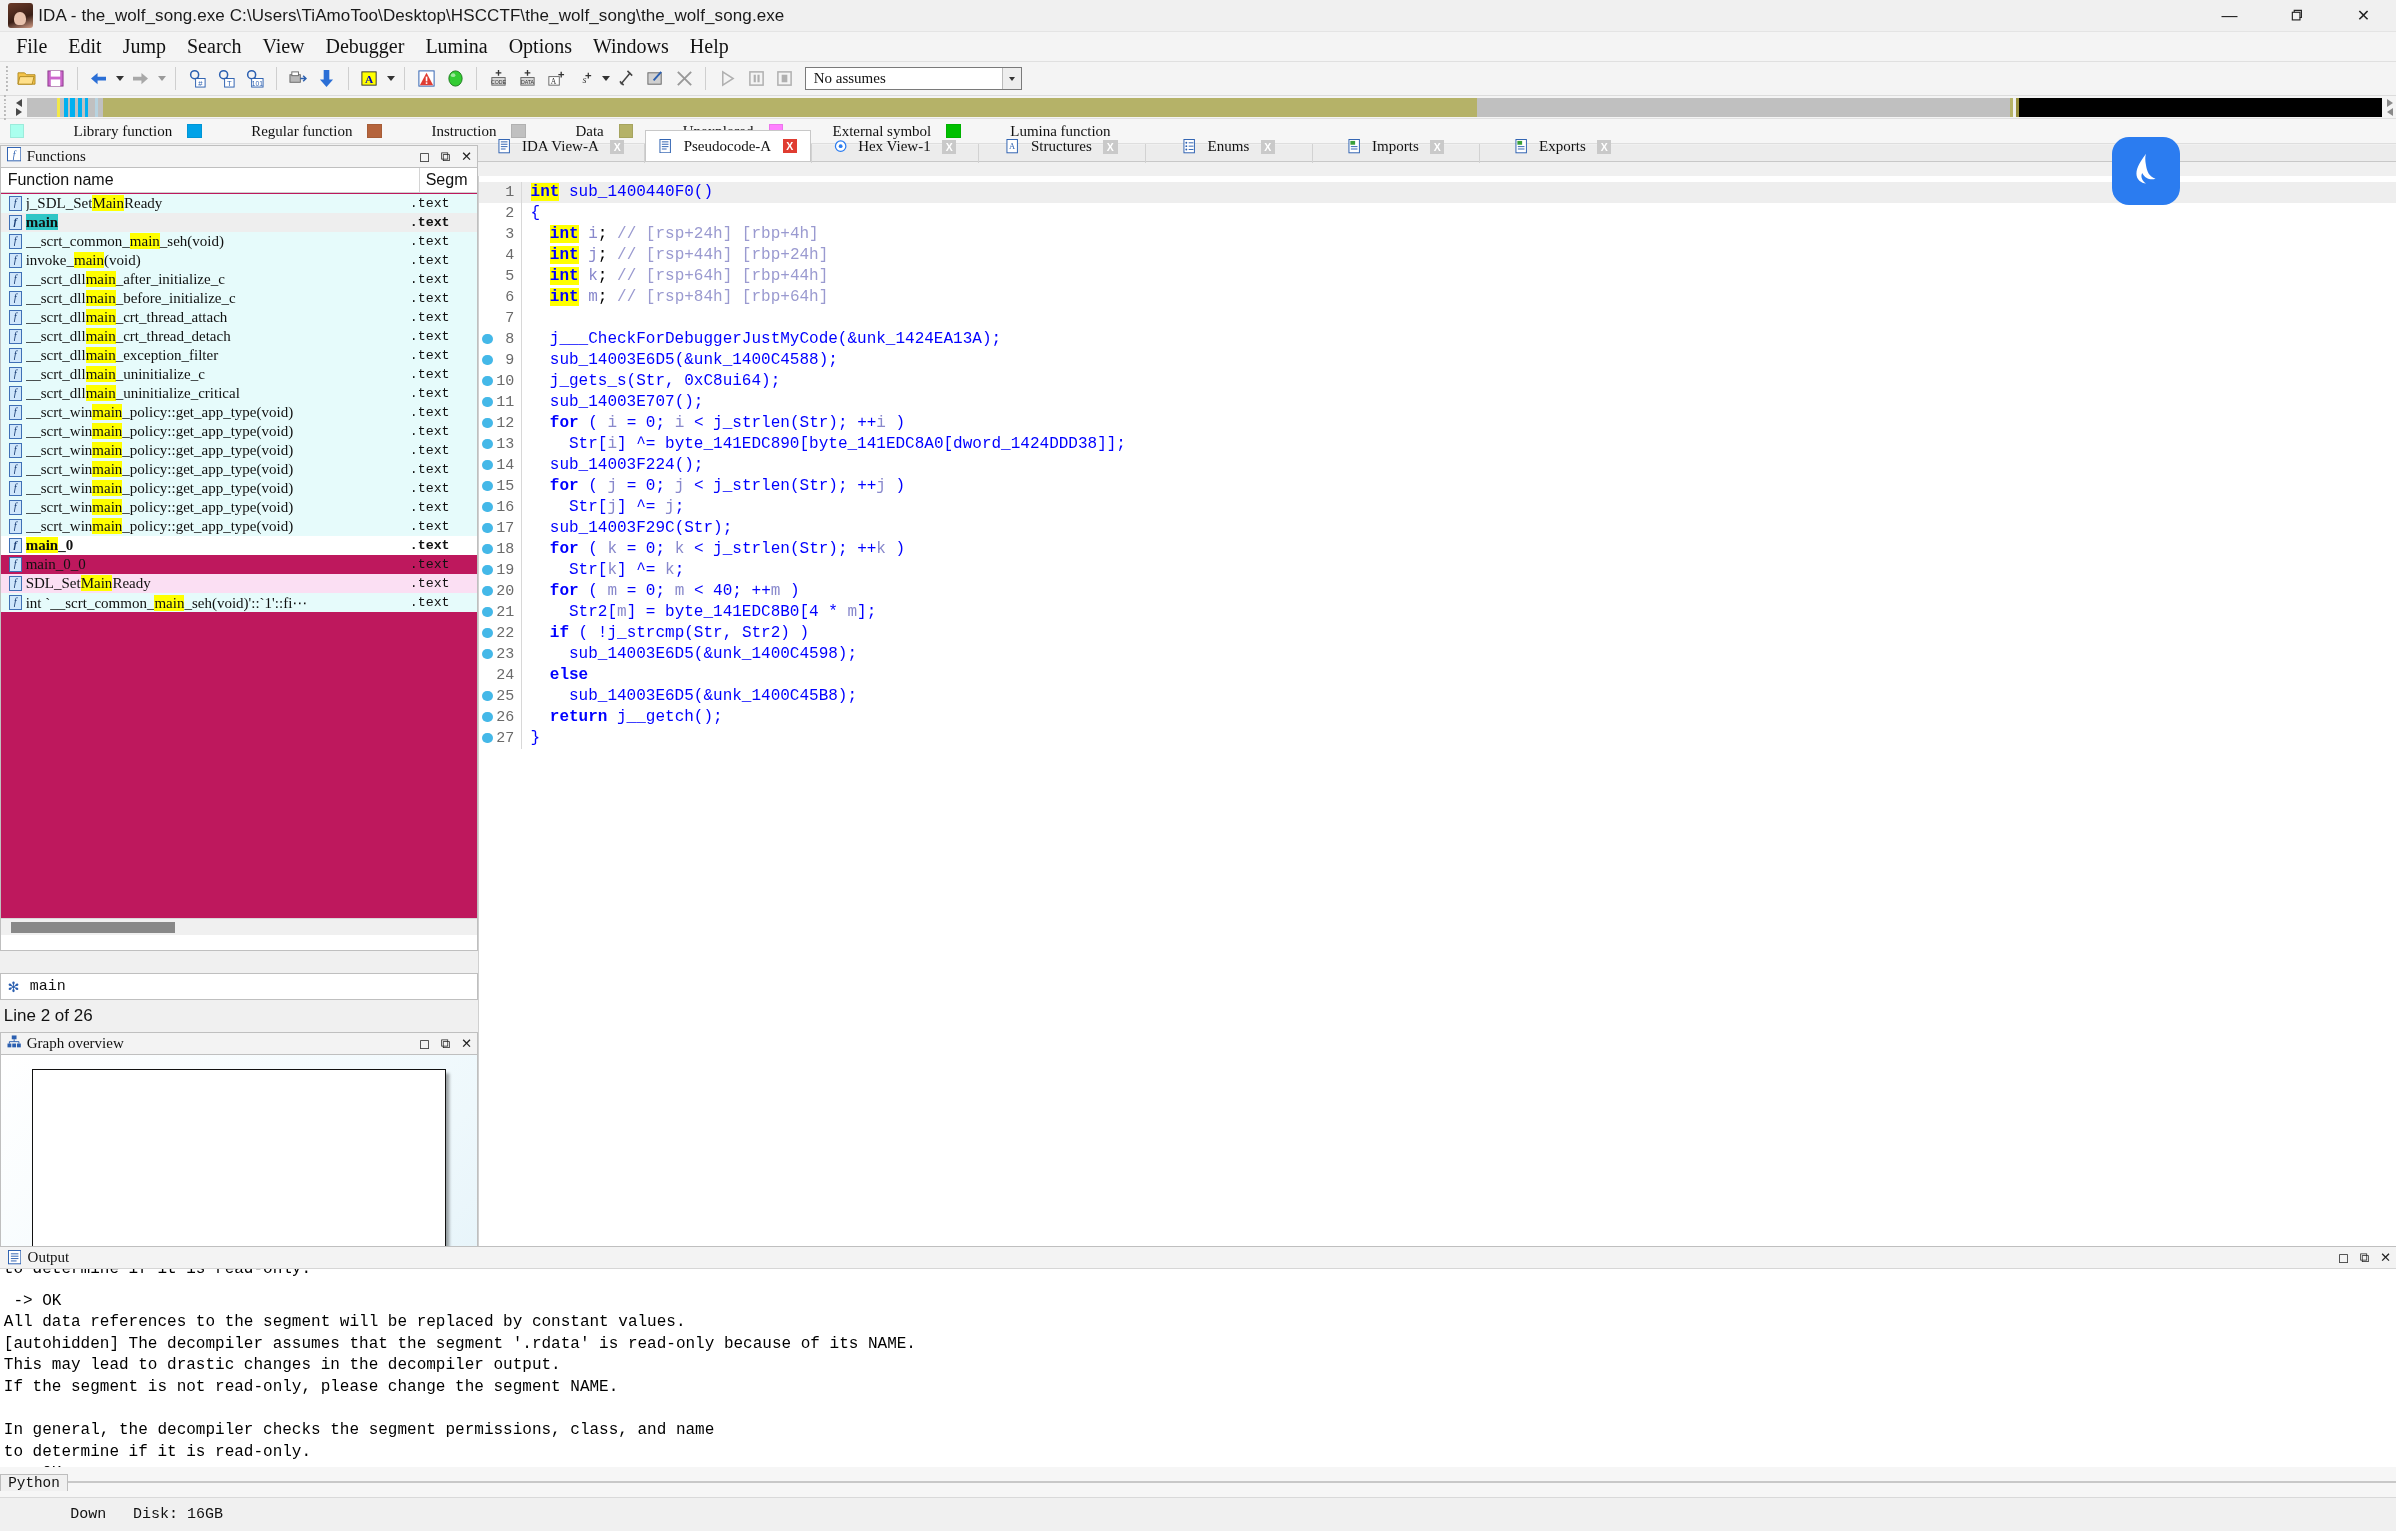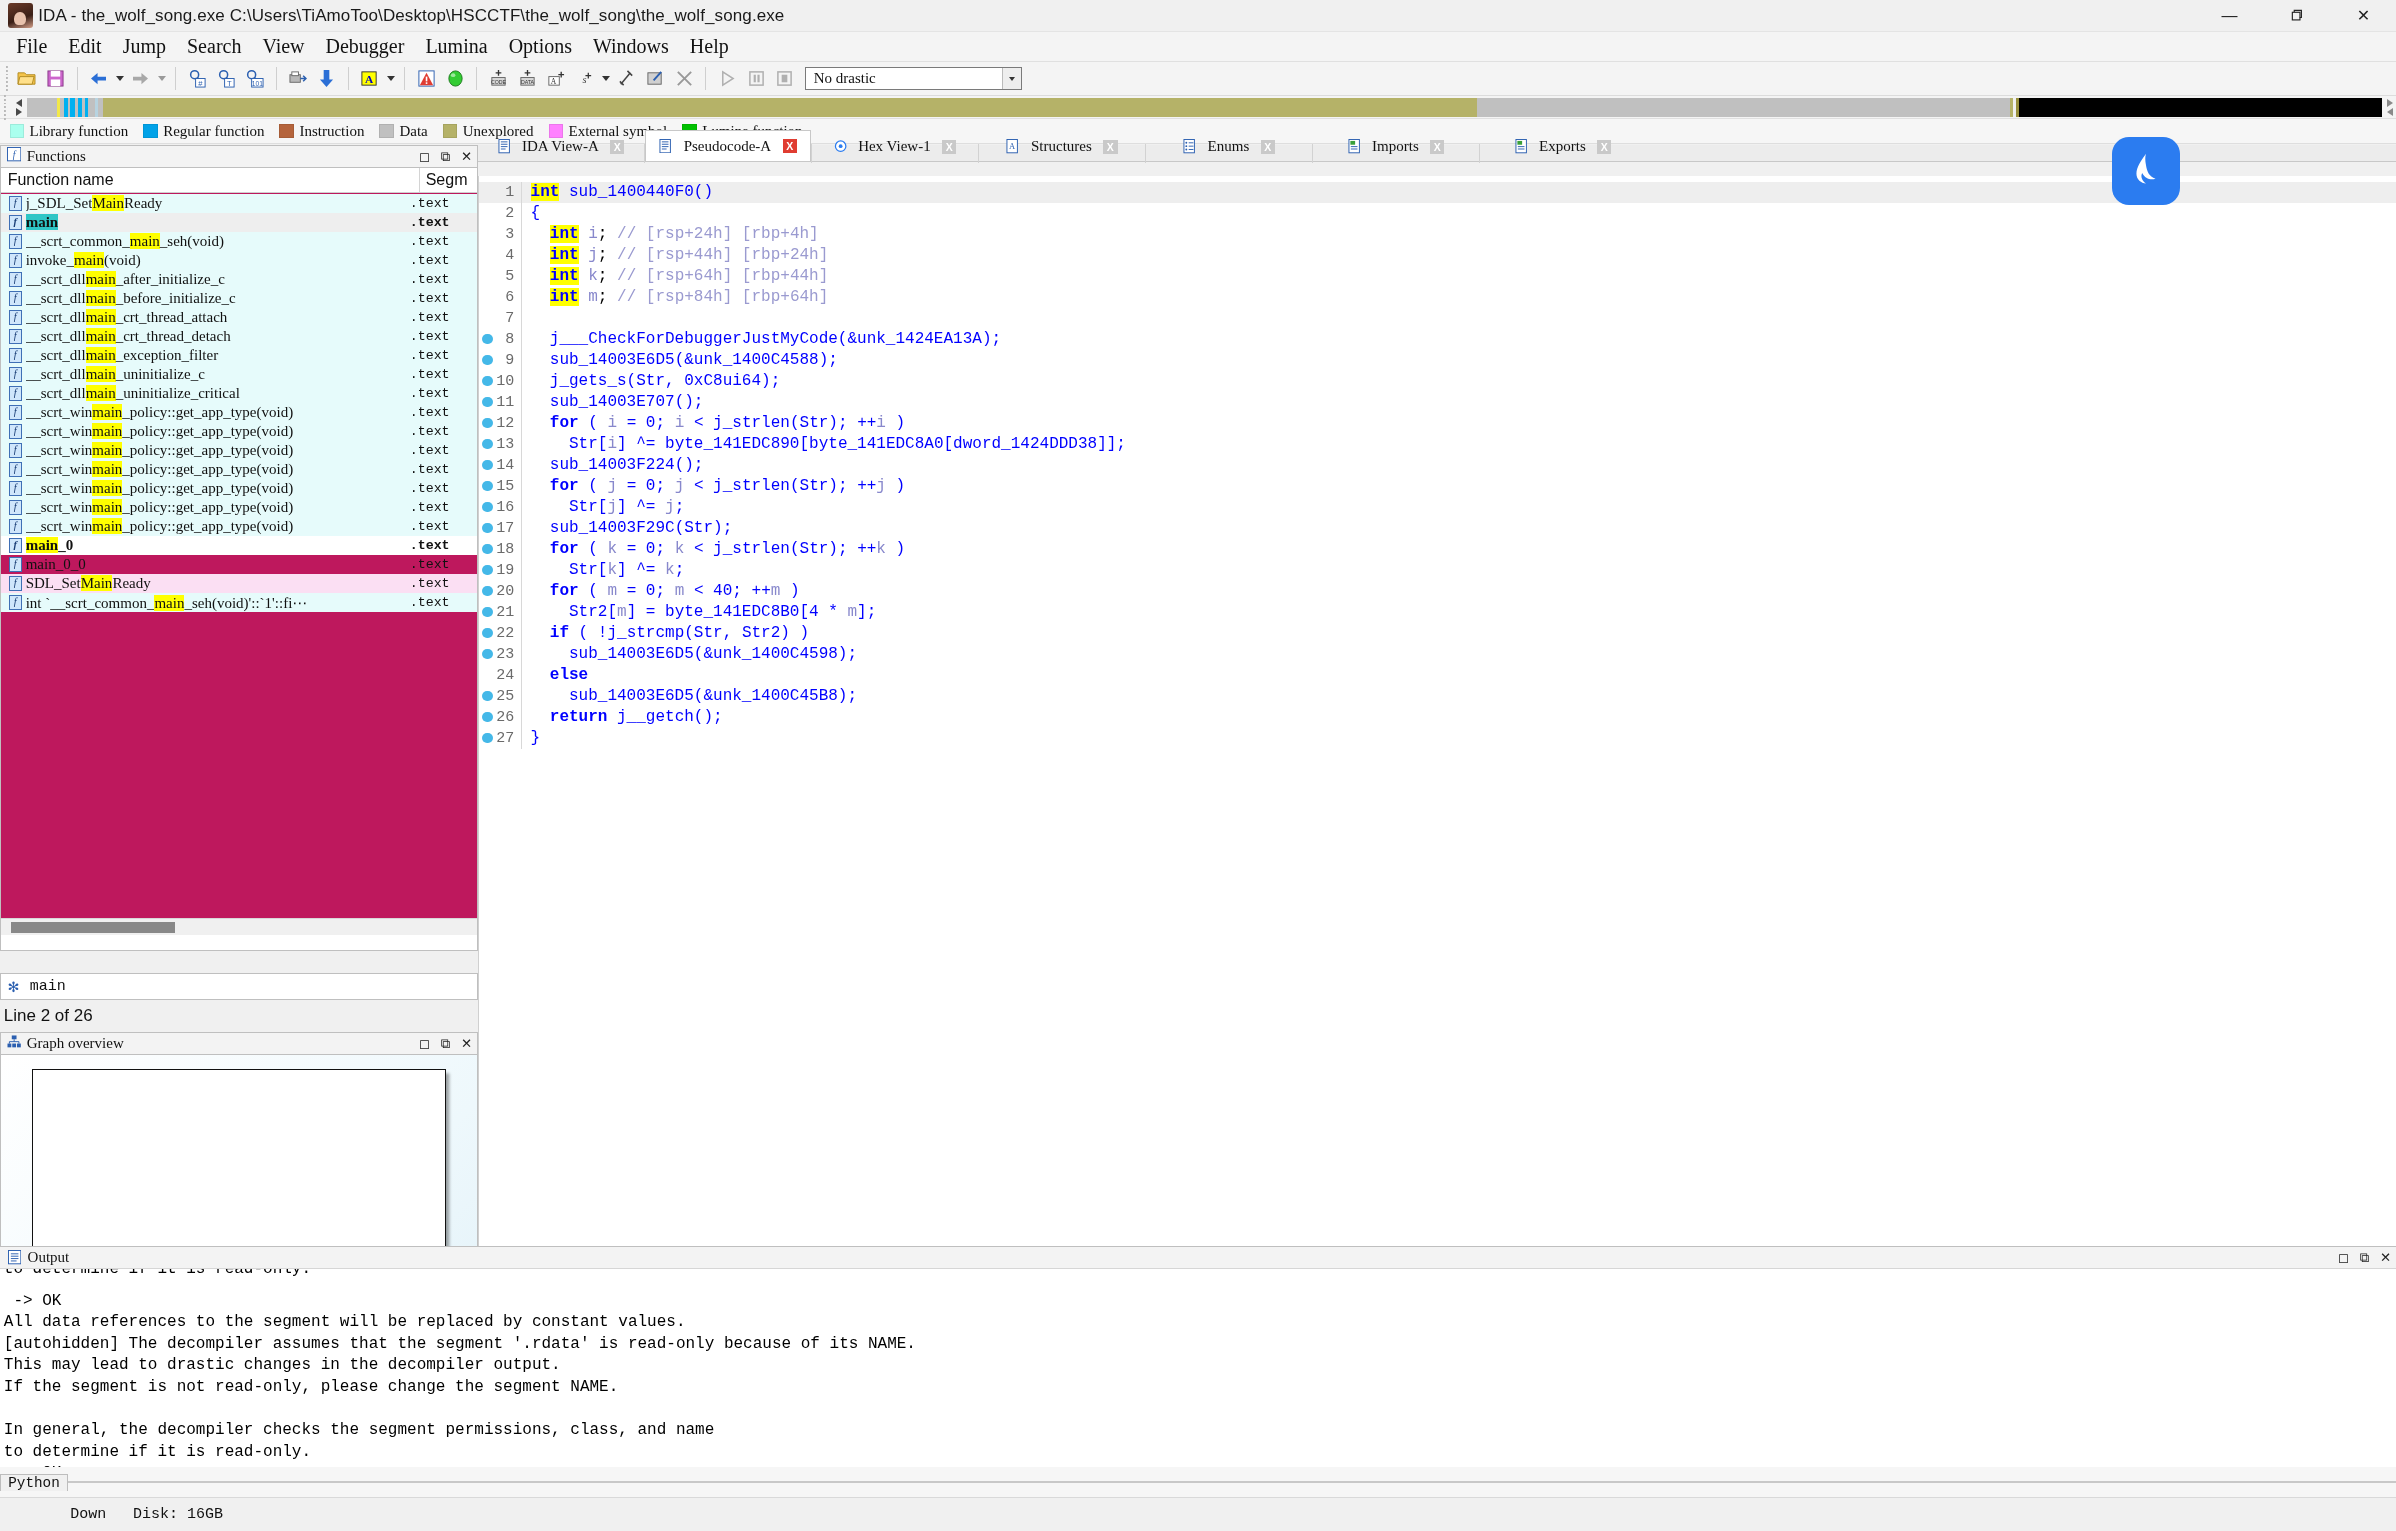--- a/index.html
+++ b/index.html
@@ -98,21 +98,21 @@
   .nav-scroll { width:15px; height:21px; display:flex; flex-direction:column; align-items:center; justify-content:center; }
   .nav-scroll .a1 { width:0;height:0; border-top:4.8px solid transparent;border-bottom:4.8px solid transparent;border-left:6.7px solid #8a8a8a; }
   .nav-scroll .a2 { width:0;height:0; border-top:4.8px solid transparent;border-bottom:4.8px solid transparent;border-right:6.7px solid #8a8a8a; margin-top:1px;}
 
   
   #legend {
     height: 25px; background:#f6f6f6; display:flex; align-items:center;
     padding-left:9.5px; border-bottom:1px solid #dedede;
     font-family:"Liberation Serif", serif; font-size:15px; color:#111;
   }
-  .lg { display:flex; align-items:center; margin-right:15px; }
+  .lg { display:flex; align-items:center; margin-right:15px;gap:44px; }
   .lg .sw { width:14.3px; height:14.3px; margin-right:5.7px; border:1px solid rgba(0,0,0,.08); }
 
   
   #workarea { position:absolute; left:0; top:145px; right:0; bottom:82px; }
 
   
   #leftdock { position:absolute; left:0; top:0; width:478px; bottom:0; }
 
   .panel-title {
     height: 23px; background:#f3f3f3; border:1px solid #bfbfbf;
@@ -457,21 +457,21 @@
         <rect x="10" y="5" width="2.3" height="8" fill="#b0b0b0"></rect>
       </svg>
   </div>
   <div class="tbi">
     <svg width="17" height="17" viewBox="0 0 18 18">
         <rect x="2" y="2" width="14" height="14" fill="none" stroke="#b0b0b0" stroke-width="1.6"></rect>
         <rect x="6" y="5" width="6" height="8" fill="#b0b0b0"></rect>
       </svg>
   </div>
   <div id="dbg-select">
-    <span>No drastic</span>
+    <span>No assumes</span>
     <span class="dd"></span>
   </div>
 </div>
 
 <div id="navband-row">
   <div class="tb-grip"></div>
   <div class="nav-arrows">
     <i class="lft"></i>
     <i class="rgt"></i>
   </div>

